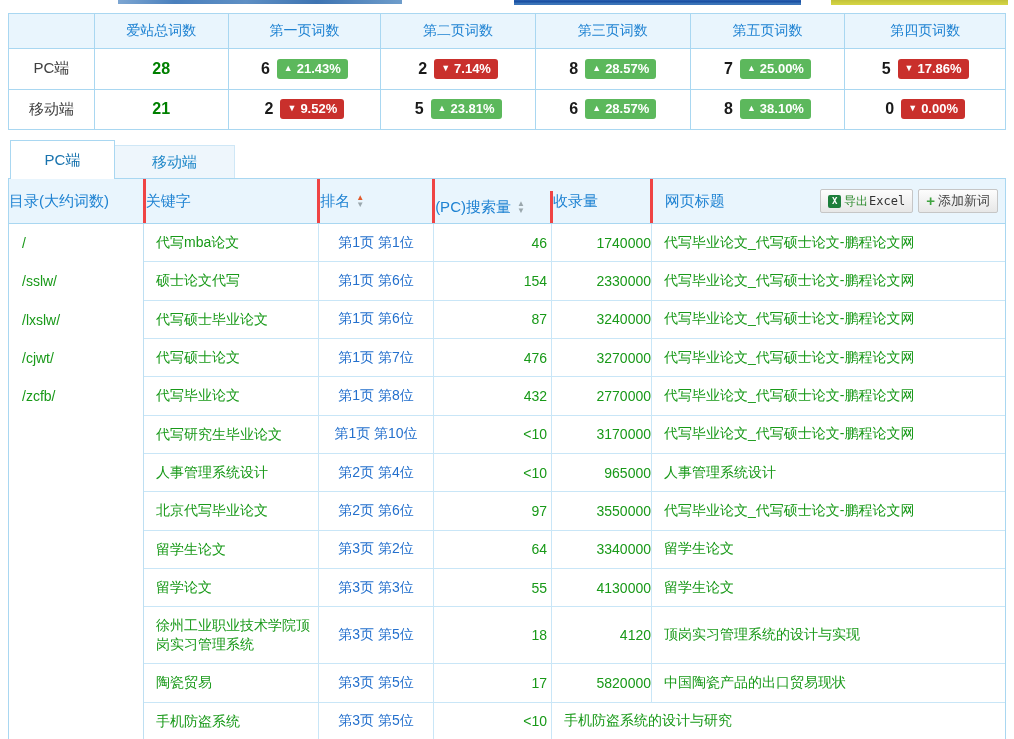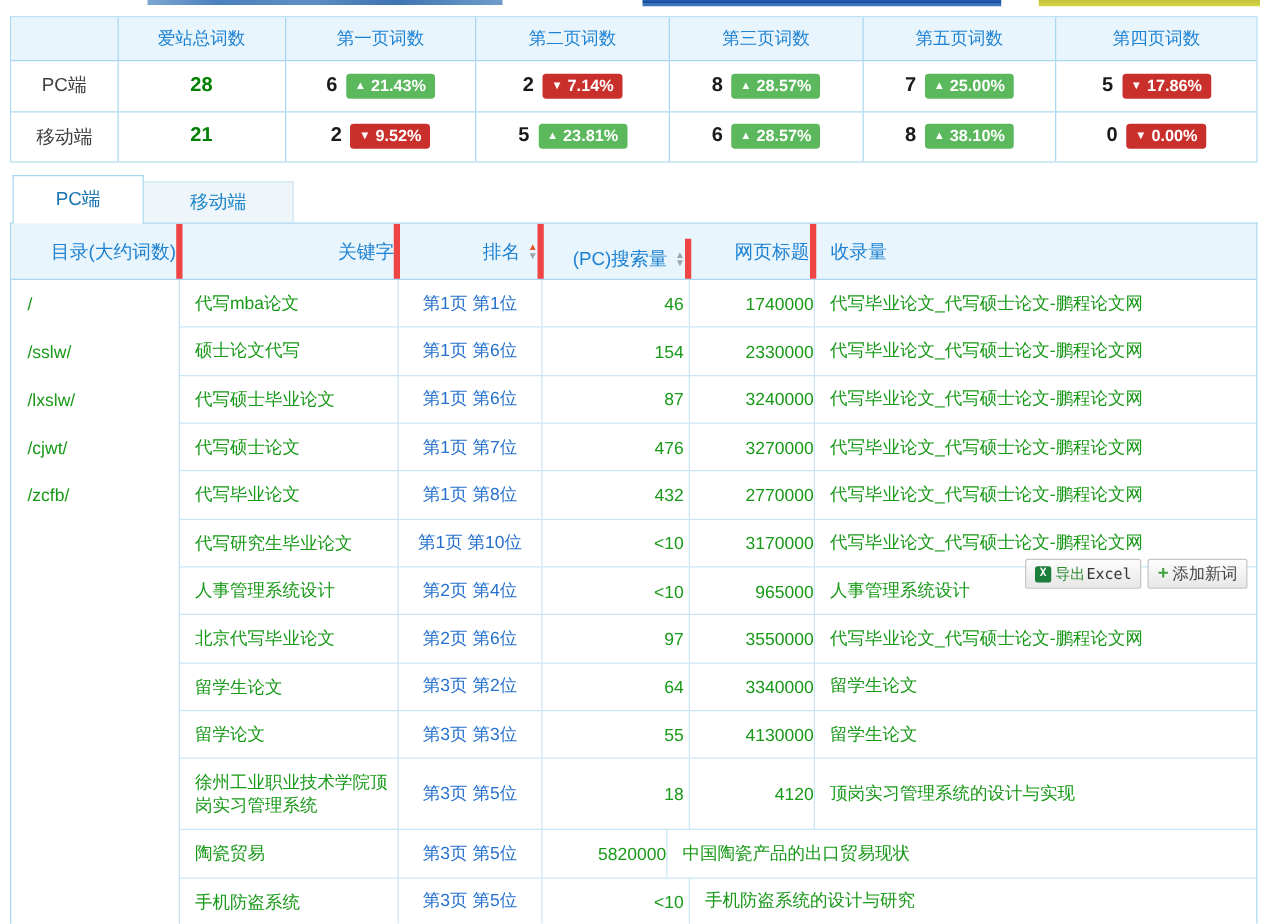--- a/index.html
+++ b/index.html
@@ -51,22 +51,22 @@
   #tab-pc{left:10px;top:140px;width:105px;height:39px;line-height:37px;background:#fff;
     border:1px solid var(--border-light-blue);border-bottom:none;z-index:3;color:#1873ae;}
   #tab-mobile{left:114px;top:145px;width:121px;height:34px;line-height:32px;background:#eef6fc;
     border:1px solid #cfe7f6;border-bottom:none;z-index:1;color:#1e87c8;}
 
   
   .ktable{position:absolute;left:8px;top:178px;width:998px;height:561px;box-sizing:border-box;
     border:1px solid var(--border-light-blue);border-bottom:none;background:#fff;overflow:hidden;z-index:2;}
   .khead{display:flex;height:45px;background:#e9f5fd;border-bottom:1px solid var(--border-light-blue);
     box-sizing:border-box;}
-  .khcell{box-sizing:border-box;display:flex;align-items:center;justify-content:flex-end;
-    color:var(--header-blue);font-size:15px;border-right:5px solid #ef4444;}
+  .khcell{box-sizing:border-box;display:flex;align-items:center;justify-content:flex-start;
+    color:var(--header-blue);font-size:15px;border-right:3px solid #ef4444;}
   .khcell:nth-child(1){width:137px;}
   .khcell:nth-child(2){width:175px;}
   .khcell:nth-child(3){width:115px;}
   .khcell:nth-child(4){width:118px;margin-top:12px;}
   .khcell:nth-child(5){width:100px;}
   .khcell:nth-child(6){width:353px;justify-content:flex-start;padding-left:12px;border-right:none;position:relative;}
   .sort{display:inline-flex;flex-direction:column;margin-left:6px;}
   .sort i{font-style:normal;font-size:8px;color:#9aa7ad;height:7px;line-height:7px;}
   .sort i.hot{color:var(--sort-active);}
   .hbtns{position:absolute;right:7px;top:50%;transform:translateY(-50%);display:flex;gap:5px;}
@@ -222,36 +222,36 @@
         </span>
     </div>
     <div class="khcell">
       <span>(PC)搜索量</span>
       <span class="sort">
           <i>▲</i>
           <i>▼</i>
         </span>
     </div>
     <div class="khcell">
+      <span>收录量</span>
+    </div>
+    <div class="khcell">
       <span>网页标题</span>
       <span class="hbtns">
         <span class="btn">
           <span class="excel-ic"></span>
           <span class="cn">导出</span>
           <span class="en">Excel</span>
         </span>
         <span class="btn">
           <span class="plus">+</span>
           <span class="addlbl">添加新词</span>
         </span>
       </span>
     </div>
-    <div class="khcell">
-      <span>收录量</span>
-    </div>
   </div>
   <div class="kbody">
     <div class="dircol" id="dir-col">
         <div class="diritem">/</div>
         <div class="diritem">/sslw/</div>
         <div class="diritem">/lxslw/</div>
         <div class="diritem">/cjwt/</div>
         <div class="diritem">/zcfb/</div>
       </div>
     <div class="krows" id="krows">
@@ -352,20 +352,21 @@
           </div>
           <div class="kcell vol">18</div>
           <div class="kcell idx">4120</div>
           <div class="kcell ttl">顶岗实习管理系统的设计与实现</div>
         </div>
         <div class="krow">
           <div class="kcell kw">陶瓷贸易</div>
           <div class="kcell rank">
             <a>第3页 第5位</a>
           </div>
+          <div class="kcell vol">17</div>
           <div class="kcell idx">5820000</div>
           <div class="kcell ttl">中国陶瓷产品的出口贸易现状</div>
         </div>
         <div class="krow">
           <div class="kcell kw">手机防盗系统</div>
           <div class="kcell rank">
             <a>第3页 第5位</a>
           </div>
           <div class="kcell vol">&lt;10</div>
           <div class="kcell ttl">手机防盗系统的设计与研究</div>

